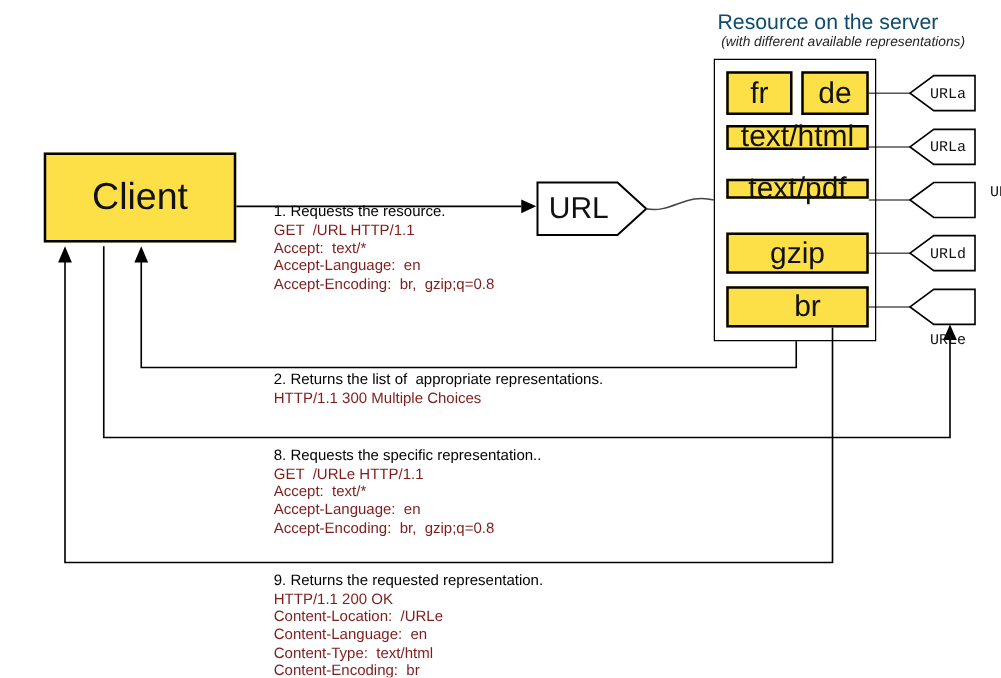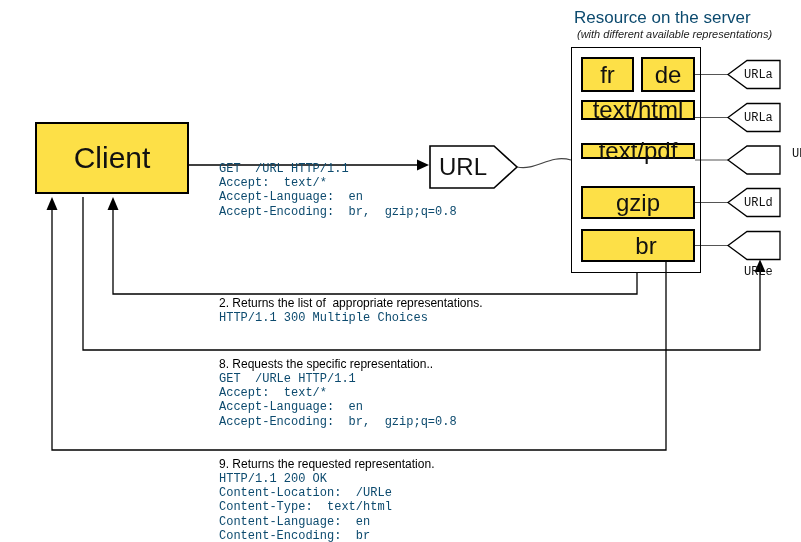--- a/index.html
+++ b/index.html
@@ -9,22 +9,22 @@
        align-items:center;justify-content:center;color:#111;box-sizing:border-box;}
   .thin{border-width:1.5px;}
   #svg-layer{position:absolute;left:0;top:0;width:801px;height:542px;}
   .title{position:absolute;font-size:17px;color:#0c4a6e;white-space:pre;}
   .subtitle{position:absolute;font-size:11px;font-style:italic;color:#222;white-space:pre;}
   .tag-label{position:absolute;font-family:"Liberation Mono",monospace;font-size:12px;
              color:#111;display:flex;align-items:center;}
   .node-label{position:absolute;display:flex;align-items:center;justify-content:center;color:#111;}
   .step{position:absolute;left:219px;}
   .step-label{font-size:12px;color:#000;white-space:pre;line-height:15px;}
-  .step-code{font-family:Liberation Mono, monospace;font-size:12px;line-height:14.2px;
-             color:#0c4a6e;white-space:pre;}
+  .step-code{font-family:Liberation Sans, sans-serif;font-size:12px;line-height:14.2px;
+             color:#7f1d1d;white-space:pre;}
 </style>
 </head>
 <body>
 
 <div id="canvas">
 
   <svg id="svg-layer" viewBox="0 0 801 542" xmlns="http://www.w3.org/2000/svg">
 
     <line x1="189" y1="165" x2="417" y2="165" stroke="#000" stroke-width="1.4"></line>
     <polygon points="417,159.5 417,170.5 429,165" fill="#000"></polygon>
@@ -97,20 +97,21 @@
     <span>URLc</span>
   </div>
   <div class="tag-label" style="left:744px;top:188.5px;width:36px;height:28px;">
     <span>URLd</span>
   </div>
   <div class="tag-label" style="left:744px;top:231.5px;width:36px;height:28px;margin-top:26px;">
     <span>URLe</span>
   </div>
 
   <div class="step" style="top:162px;">
+    <div class="step-label">1. Requests the resource.</div>
     <div class="step-code">GET  /URL HTTP/1.1</div>
     <div class="step-code">Accept:  text/*</div>
     <div class="step-code">Accept-Language:  en</div>
     <div class="step-code">Accept-Encoding:  br,  gzip;q=0.8</div>
   </div>
 
   <div class="step" style="top:296px;">
     <div class="step-label">2. Returns the list of  appropriate representations.</div>
     <div class="step-code">HTTP/1.1 300 Multiple Choices</div>
   </div>
@@ -120,18 +121,18 @@
     <div class="step-code">GET  /URLe HTTP/1.1</div>
     <div class="step-code">Accept:  text/*</div>
     <div class="step-code">Accept-Language:  en</div>
     <div class="step-code">Accept-Encoding:  br,  gzip;q=0.8</div>
   </div>
 
   <div class="step" style="top:457px;">
     <div class="step-label">9. Returns the requested representation.</div>
     <div class="step-code">HTTP/1.1 200 OK</div>
     <div class="step-code">Content-Location:  /URLe</div>
+    <div class="step-code">Content-Language:  en</div>
     <div class="step-code">Content-Type:  text/html</div>
-    <div class="step-code">Content-Language:  en</div>
     <div class="step-code">Content-Encoding:  br</div>
   </div>
 
 </div>
 
 </body></html>

